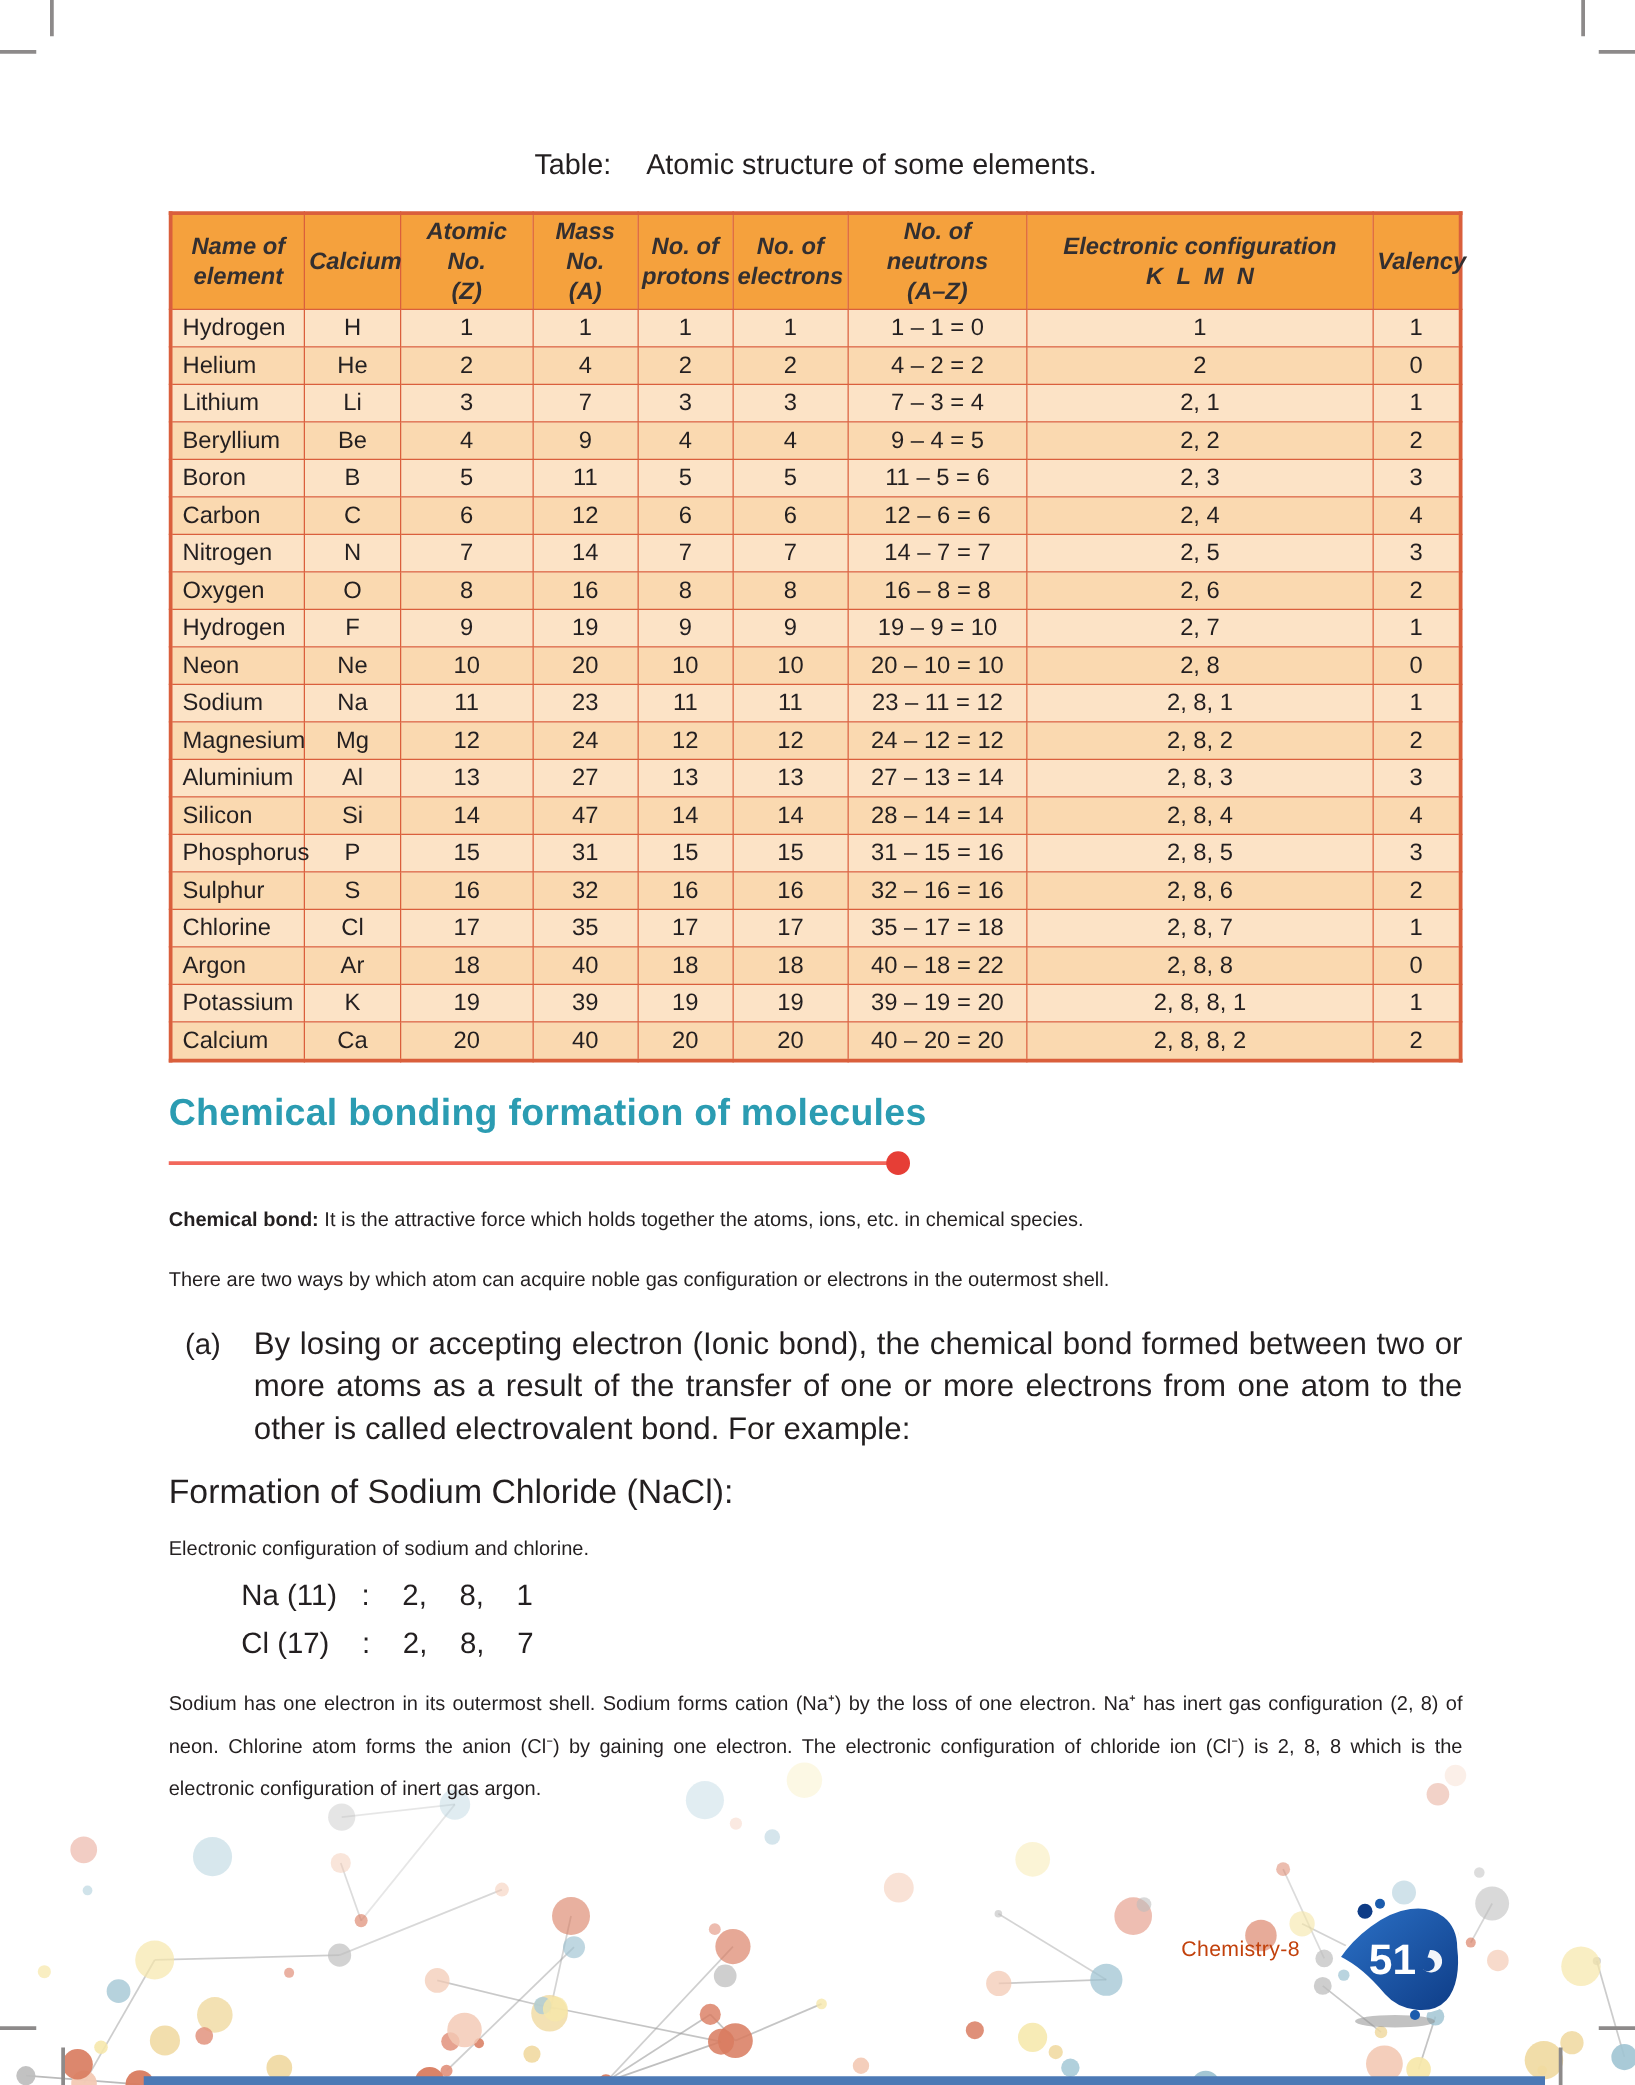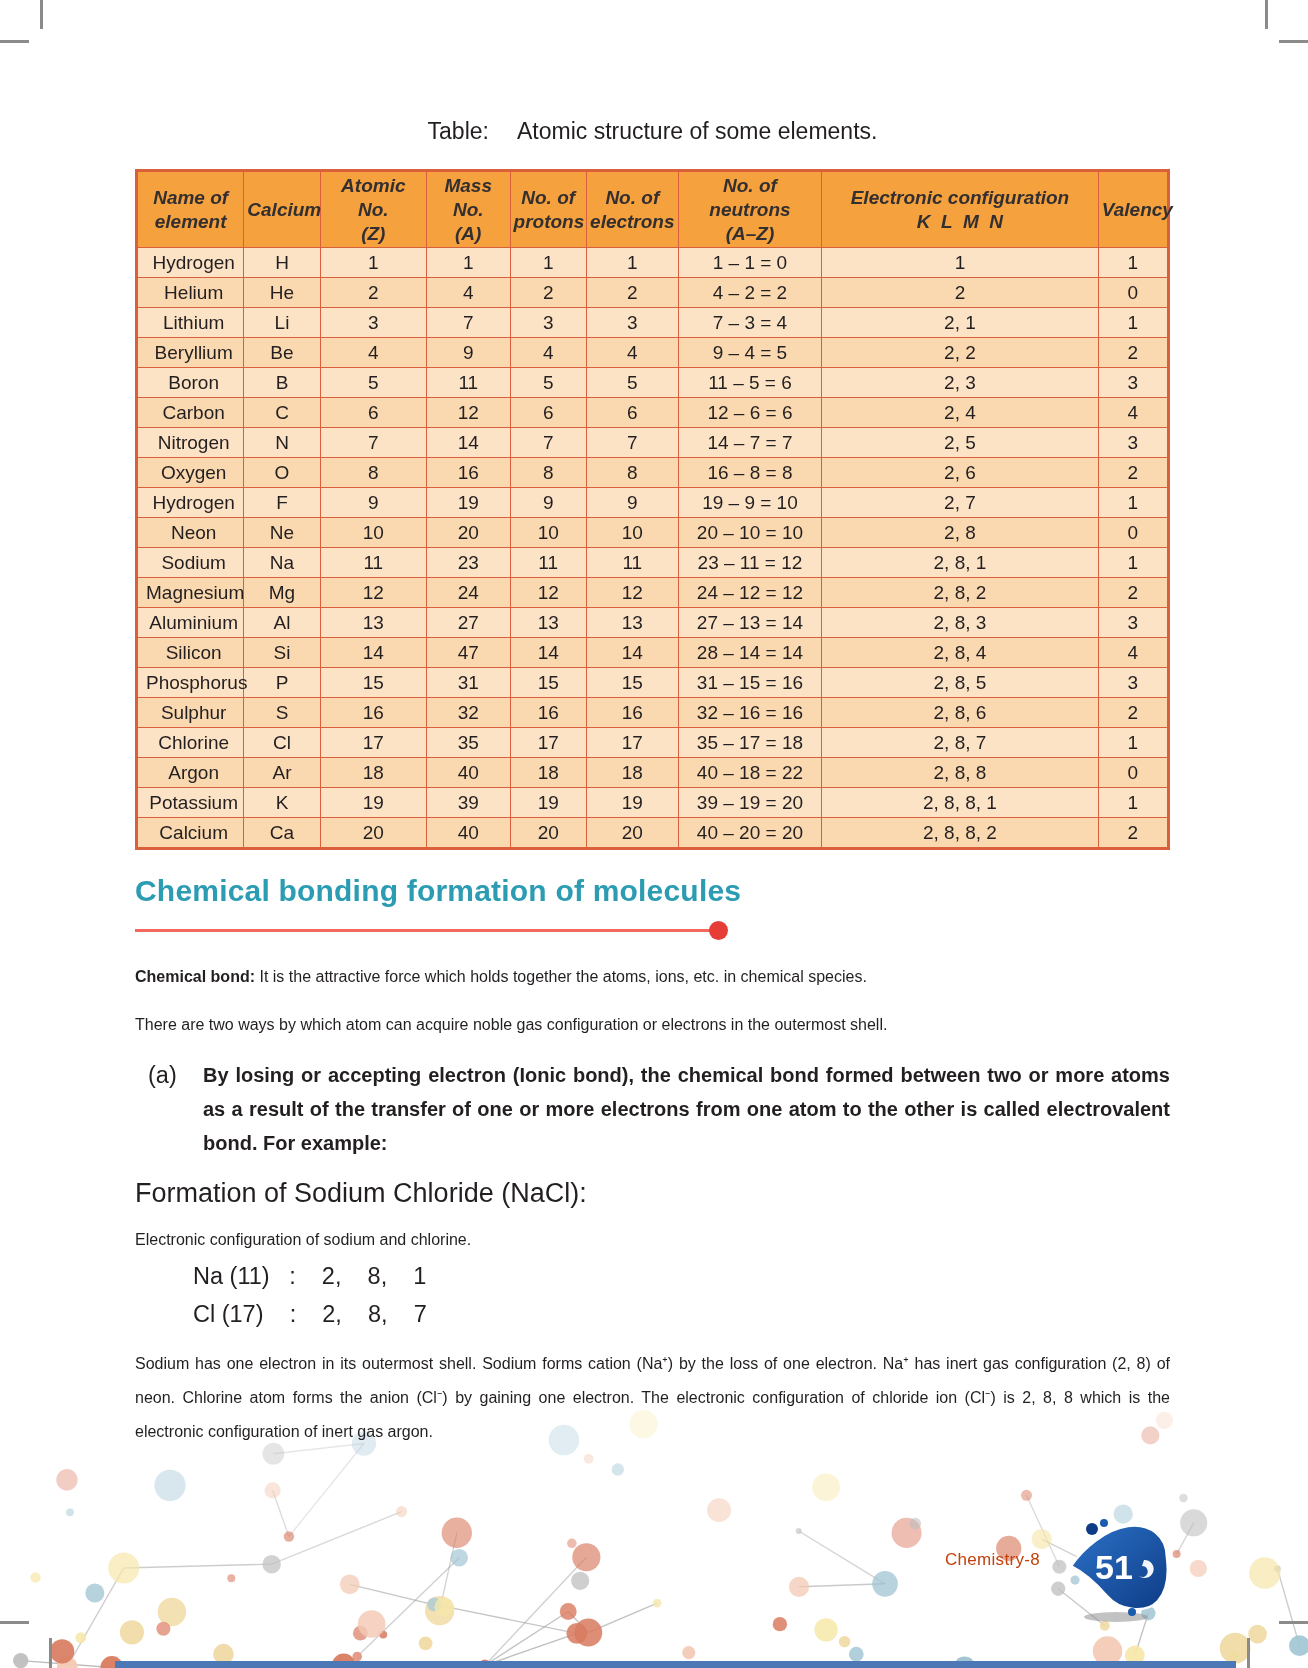--- a/index.html
+++ b/index.html
@@ -32,37 +32,37 @@
   table.elements thead th{
     background:var(--header_bg);
     font-style:italic;font-weight:bold;
     height:64px;line-height:1.25;
     padding:2px 3px;color:#332f30;
   }
   table.elements thead th .h2{white-space:pre;font-weight:bold;}
   table.elements tbody td{height:29px;padding:0 2px;}
   table.elements tbody tr.even td{background:var(--row_light);}
   table.elements tbody tr.odd  td{background:var(--row_dark);}
-  table.elements td.cell-name{text-align:center;padding-left:8px;}
+  table.elements td.cell-name{text-align:left;padding-left:8px;}
   
   .section-heading{
     color:var(--heading_teal);
     font-size:30px;font-weight:bold;
     margin:24px 0 0 0;letter-spacing:0.2px;
   }
   .rule-wrap{position:relative;height:26px;margin-top:12px;}
   .rule-line{position:absolute;left:0;top:9px;width:578px;height:3px;background:#F2685C;}
   .rule-dot{position:absolute;left:574px;top:1px;width:19px;height:19px;border-radius:50%;background:#E63E36;}
   p.body{
     font-size:16px;line-height:34px;margin:14px 0 0 0;text-align:justify;
   }
   p.body .lead{font-weight:bold;}
   .list-item{display:flex;margin-top:16px;}
   .list-item .marker{flex:0 0 55px;padding-left:13px;font-size:23.5px;line-height:34px;}
-  .list-item .li-text{flex:1;font-size:20px;line-height:34px;text-align:justify;font-weight:bold;}
+  .list-item .li-text{flex:1;font-size:25px;line-height:34px;text-align:justify;}
   .sub-heading{font-size:27px;font-weight:normal;margin:18px 0 0 0;}
   .indent1{margin-left:50px;}
   .config-line{white-space:pre;font-size:23.5px;line-height:38px;margin-left:58px;}
   .closing{margin-left:50px;}
   
   #molecule-pattern{position:absolute;left:0;bottom:0;z-index:0;}
   #footer-brand{
     position:absolute;left:945px;top:1550px;z-index:3;
     font-size:17px;color:#c2410c;letter-spacing:0.3px;
   }

